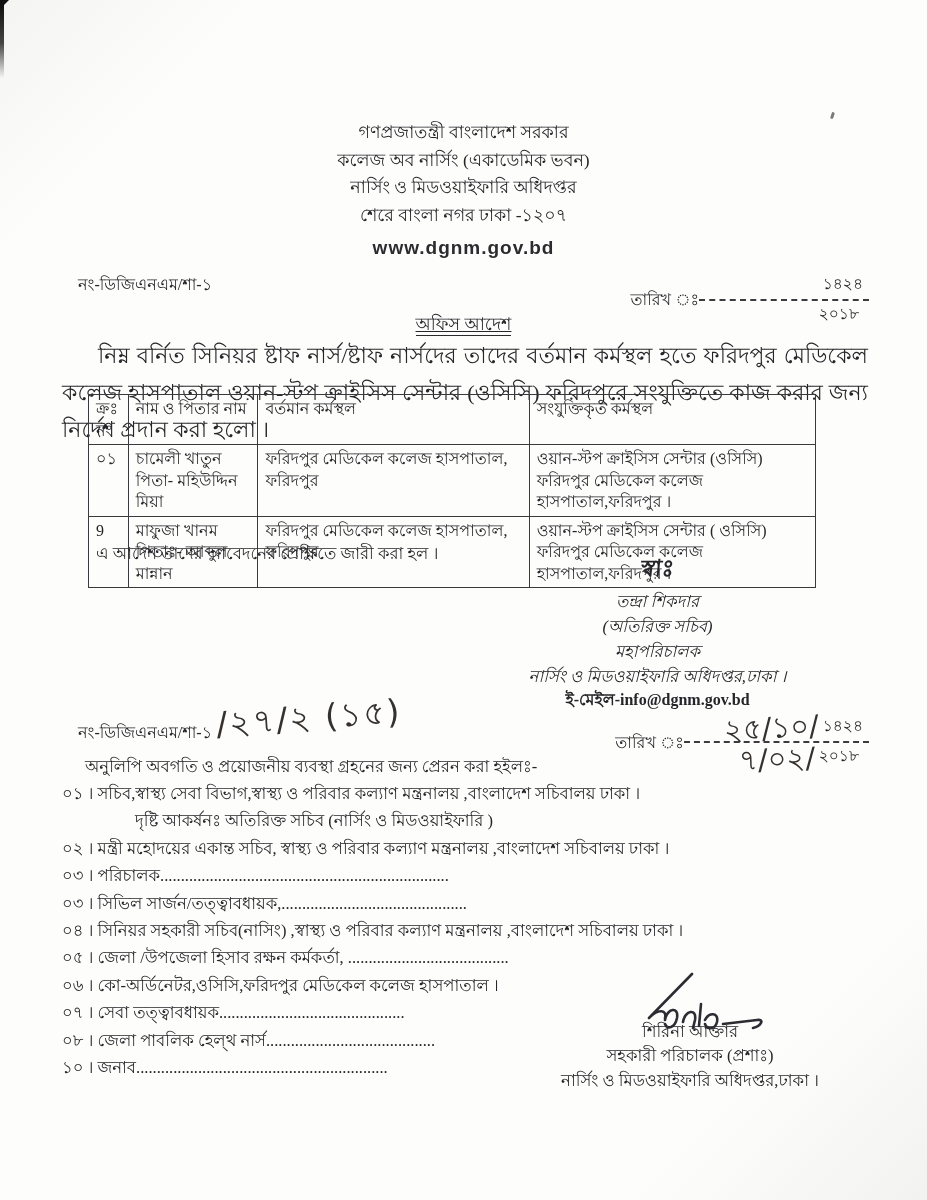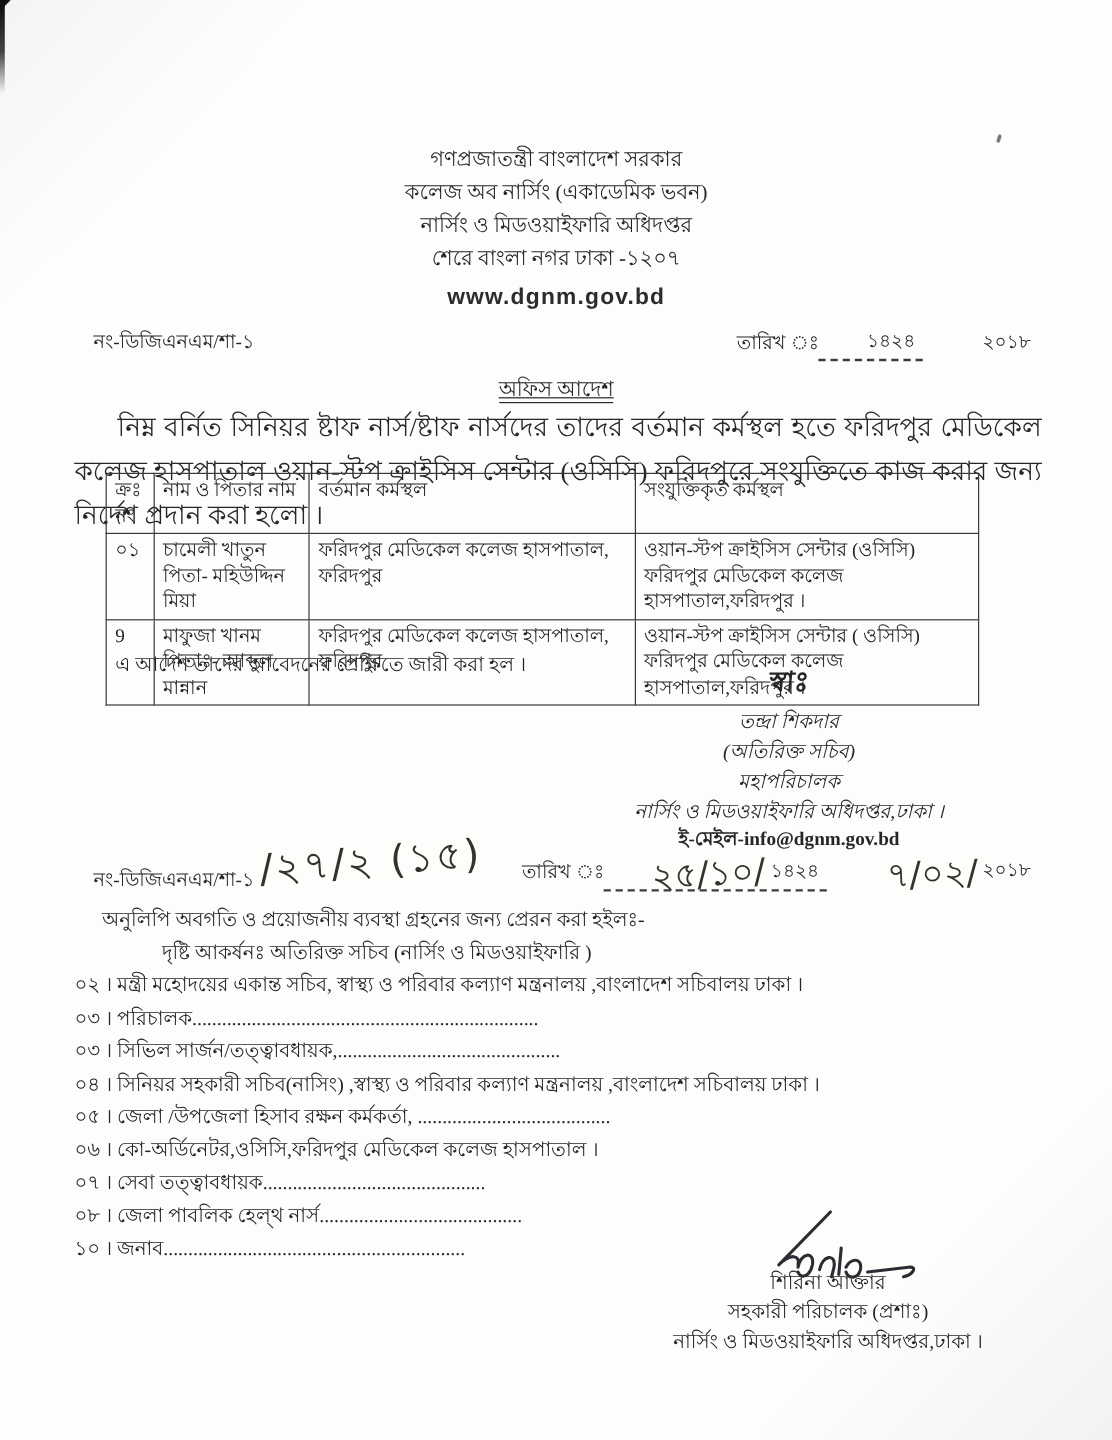--- a/index.html
+++ b/index.html
@@ -21,21 +21,21 @@
   .header .h-line { font-size:17.5px; line-height:27.5px; }
   .header .website { font-family:"Liberation Sans","DejaVu Sans",sans-serif; font-weight:bold;
     font-size:19px; letter-spacing:1px; margin-top:8px; color:#2c2c30; }
 
   .ref-row { position:absolute; left:62px; right:58px; display:flex; justify-content:space-between;margin-left:16px; }
   .ref-top { top:272px; }
   .memo { font-size:16px; white-space:nowrap; }
 
   .date-block { display:flex; align-items:center; }
   .date-label { font-size:16px; white-space:nowrap; }
-  .date-frac { display:inline-flex; flex-direction:row; min-width:170px; }
+  .date-frac { display:inline-flex; flex-direction:column; min-width:170px; }
   .frac-top { border-bottom:2px dashed #3c3c40; text-align:center; padding:0 6px 1px 40px;
     font-size:15.5px; display:flex; justify-content:flex-end; align-items:flex-end; gap:4px; }
   .frac-bottom { text-align:center; padding:1px 10px 0 50px; font-size:15.5px;
     display:flex; justify-content:flex-end; align-items:flex-start; gap:4px; }
 
   .hand { font-family:"DejaVu Sans",sans-serif; color:#35312d; font-weight:500; }
   .hand-date-top { font-size:29px; line-height:28px; transform:rotate(-3deg); position:relative; top:2px; }
   .hand-date-bottom { font-size:29px; line-height:30px; transform:rotate(-2deg); }
   .hand-memo { font-size:33px; line-height:30px; transform:rotate(-4deg); display:inline-block;
     position:relative; top:-9px; margin-left:4px; letter-spacing:2px; }
@@ -63,21 +63,21 @@
   .sig1 .email { font-size:16px; line-height:22px; font-weight:600; }
 
   .ref-bottom { top:712px; align-items:flex-start; }
 
   .distribution { position:absolute; top:753px; left:62px; width:780px; }
   .dist-intro { font-size:16.5px; line-height:27px; padding-left:23px; }
   .dist-line { font-size:16.5px; line-height:27.4px; white-space:nowrap; }
   .dist-line .no { margin-right:4px; }
   .dist-sub { font-size:16.5px; line-height:27.4px; padding-left:73px; }
 
-  .sig2 { position:absolute; top:1006px; left:530px; width:320px; text-align:center; }
+  .sig2 { position:absolute; top:970px; left:530px; width:320px; text-align:center; }
   .sig2 svg { position:relative; left:22px; }
   .sig2 .s-name { font-size:16.5px; line-height:24px; margin-top:-16px; }
   .sig2 .s-line { font-size:16.5px; line-height:24.5px; }
 </style>
 </head>
 <body>
 
 <div class="paper">
   <div class="scan-edge"></div>
   <div class="scan-corner"></div>
@@ -171,20 +171,21 @@
         <span class="frac-bottom">
           <span class="hand hand-date-bottom">৭/০২/</span>
           <span>২০১৮</span>
         </span>
       </span>
     </div>
   </div>
 
   <div class="distribution">
     <div class="dist-intro">অনুলিপি অবগতি ও প্রয়োজনীয় ব্যবস্থা গ্রহনের জন্য প্রেরন করা হইলঃ-</div>
+    <div class="dist-line"><span class="no">০১ ।</span><span>সচিব,স্বাস্থ্য সেবা বিভাগ,স্বাস্থ্য ও পরিবার কল্যাণ মন্ত্রনালয় ,বাংলাদেশ সচিবালয় ঢাকা ।</span></div>
     <div class="dist-sub">দৃষ্টি আকর্ষনঃ অতিরিক্ত সচিব (নার্সিং ও মিডওয়াইফারি )</div>
     <div class="dist-line"><span class="no">০২ ।</span><span>মন্ত্রী মহোদয়ের একান্ত সচিব, স্বাস্থ্য ও পরিবার কল্যাণ মন্ত্রনালয় ,বাংলাদেশ সচিবালয় ঢাকা ।</span></div>
     <div class="dist-line"><span class="no">০৩ ।</span><span>পরিচালক......................................................................</span></div>
     <div class="dist-line"><span class="no">০৩ ।</span><span>সিভিল সার্জন/তত্ত্বাবধায়ক,.............................................</span></div>
     <div class="dist-line"><span class="no">০৪ ।</span><span>সিনিয়র সহকারী সচিব(নাসিং) ,স্বাস্থ্য ও পরিবার কল্যাণ মন্ত্রনালয় ,বাংলাদেশ সচিবালয় ঢাকা ।</span></div>
     <div class="dist-line"><span class="no">০৫ ।</span><span>জেলা /উপজেলা হিসাব রক্ষন কর্মকর্তা, .......................................</span></div>
     <div class="dist-line"><span class="no">০৬ ।</span><span>কো-অর্ডিনেটর,ওসিসি,ফরিদপুর মেডিকেল কলেজ হাসপাতাল ।</span></div>
     <div class="dist-line"><span class="no">০৭ ।</span><span>সেবা তত্ত্বাবধায়ক.............................................</span></div>
     <div class="dist-line"><span class="no">০৮ ।</span><span>জেলা পাবলিক হেল্থ নার্স.........................................</span></div>
     <div class="dist-line"><span class="no">১০ ।</span><span>জনাব.............................................................</span></div>

